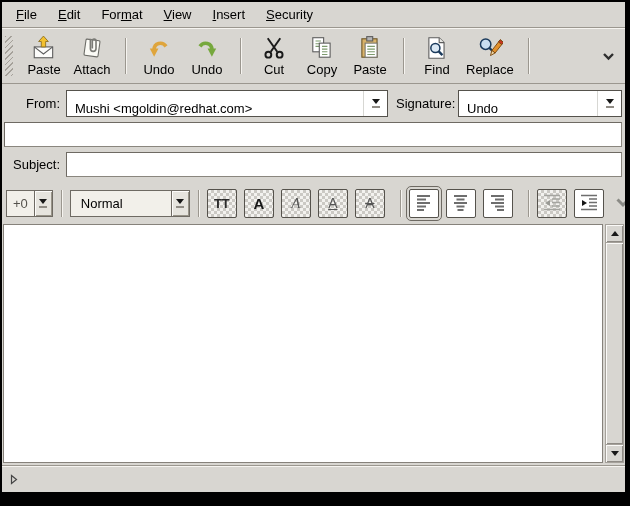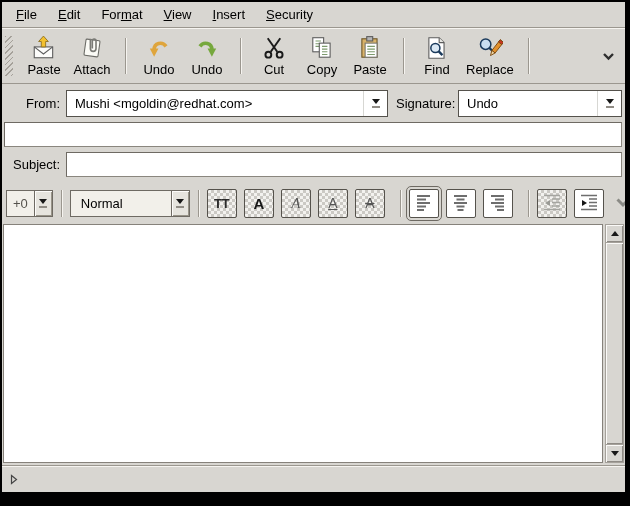--- a/index.html
+++ b/index.html
@@ -43,21 +43,21 @@
   }
   .tbtn svg{width:26px;height:26px;flex:none;}
   .tsep{width:1px;align-self:stretch;margin:7px 9px;background:#9b978f;box-shadow:1px 0 0 #f6f4f0;}
   .chev-btn{margin-left:auto;border:none;background:none;padding:4px 2px;cursor:default;}
   
   .headers{padding:6px 3px 0 2px;}
   .hrow{display:flex;align-items:center;margin-bottom:5px;}
   .hlabel{width:56px;text-align:right;margin-right:6px;flex:none;white-space:nowrap;}
   .combo{
     height:27px;background:#fff;border:1px solid #55524c;
-    display:flex;align-items:center;overflow:hidden;
+    display:flex;align-items:flex-end;overflow:hidden;
   }
   .from-combo{width:322px;flex:none;}
   .sig-combo{flex:1;}
   .combo-text{flex:1;padding-left:8px;white-space:nowrap;overflow:hidden;}
   .combo-arrowzone{
     width:24px;height:100%;flex:none;
     display:flex;flex-direction:column;align-items:center;justify-content:center;
     border-left:1px solid #d7d7d3;background:#fff;
   }
   .tri-dn{width:0;height:0;border:4px solid transparent;border-top:5px solid #181818;border-bottom:none;}

